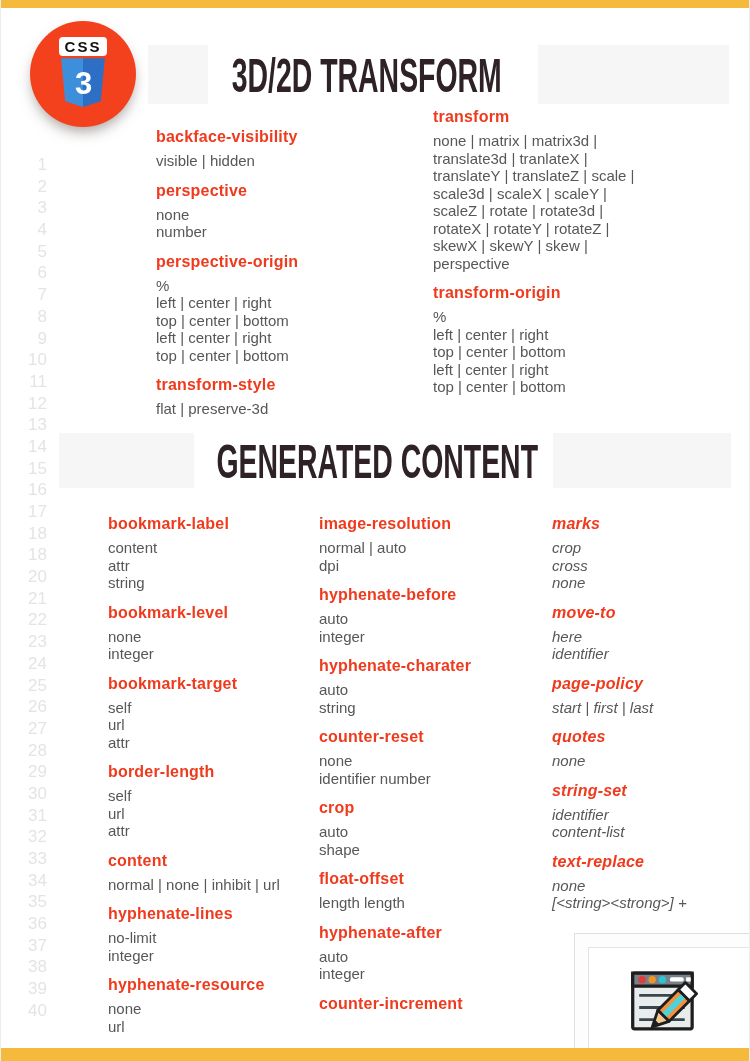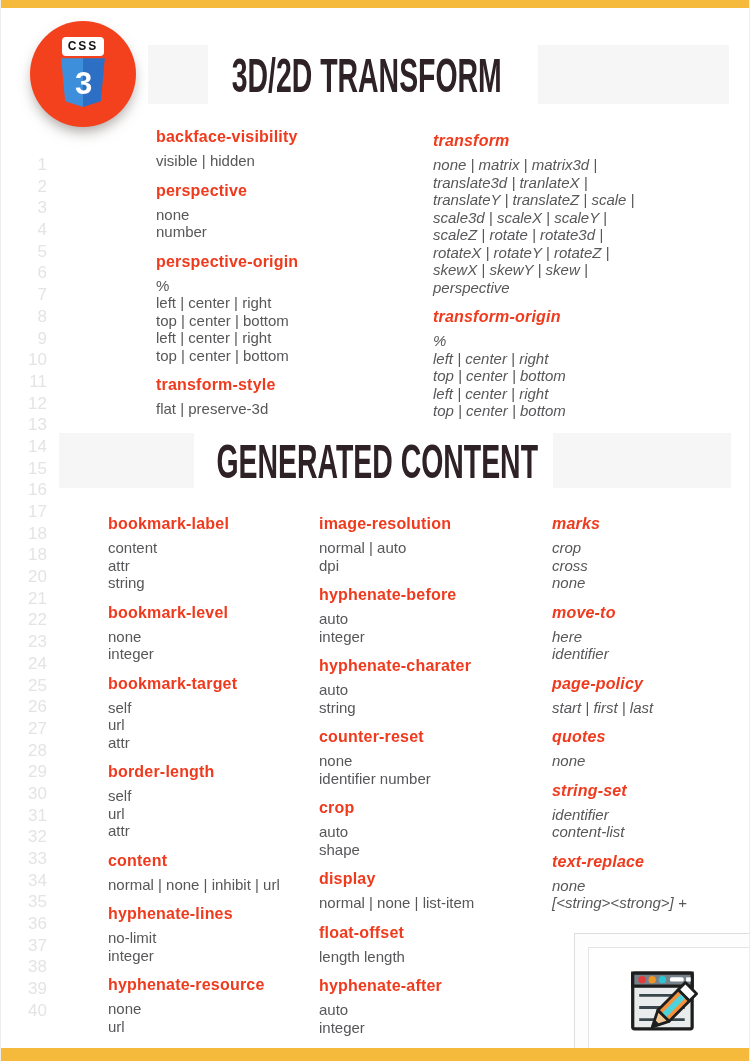--- a/index.html
+++ b/index.html
@@ -10,21 +10,21 @@
   }
   .accent-bar{position:absolute;left:0;right:0;background:#F5B93C;}
   .accent-bar.top{top:0;height:8px;}
   .accent-bar.bottom{top:1048px;height:13px;}
 
   
   .badge{position:absolute;left:29px;top:21px;width:106px;height:106px;border-radius:50%;
     background:#F4411D;box-shadow:0 7px 14px -3px rgba(90,80,75,.55);
     display:flex;flex-direction:column;align-items:center;}
   .badge .css-pill{margin-top:16px;background:#fff;border-radius:4px;padding:0 6px;
-    font-weight:700;font-size:12px;letter-spacing:2px;color:#111;line-height:19px;}
+    font-weight:700;font-size:15px;letter-spacing:2px;color:#111;line-height:19px;}
   .badge svg{margin-top:2px;}
 
   
   .ph{position:absolute;background:#F6F6F6;}
 
   
   .band-title{position:absolute;left:0;right:17px;display:flex;justify-content:center;align-items:center;}
   .band-title span{display:inline-block;white-space:nowrap;font-weight:700;font-size:49px;
     color:#2E2226;transform:scaleX(0.58);transform-origin:center;letter-spacing:0px;}
 
@@ -123,21 +123,21 @@
         <div class="val">left | center | right</div>
         <div class="val">top | center | bottom</div>
         <div class="val">left | center | right</div>
         <div class="val">top | center | bottom</div>
       </div>
       <div class="prop">
         <h4>transform-style</h4>
         <div class="val">flat | preserve-3d</div>
       </div>
     </div>
-  <div class="col" style="left:432px;top:120px;width:295px;font-style:italic;">
+  <div class="col" style="left:432px;top:96px;width:295px;">
       <div class="prop">
         <h4>transform</h4>
         <div class="val">none | matrix | matrix3d |</div>
         <div class="val">translate3d | tranlateX |</div>
         <div class="val">translateY | translateZ | scale |</div>
         <div class="val">scale3d | scaleX | scaleY |</div>
         <div class="val">scaleZ | rotate | rotate3d |</div>
         <div class="val">rotateX | rotateY | rotateZ |</div>
         <div class="val">skewX | skewY | skew |</div>
         <div class="val">perspective</div>
@@ -218,24 +218,20 @@
       </div>
       <div class="prop">
         <h4>counter-reset</h4>
         <div class="val">none</div>
         <div class="val">identifier number</div>
       </div>
       <div class="prop">
         <h4>crop</h4>
         <div class="val">auto</div>
         <div class="val">shape</div>
-      </div>
-      <div class="prop">
-        <h4>display</h4>
-        <div class="val">normal | none | list-item</div>
       </div>
       <div class="prop">
         <h4>float-offset</h4>
         <div class="val">length length</div>
       </div>
       <div class="prop">
         <h4>hyphenate-after</h4>
         <div class="val">auto</div>
         <div class="val">integer</div>
       </div>

